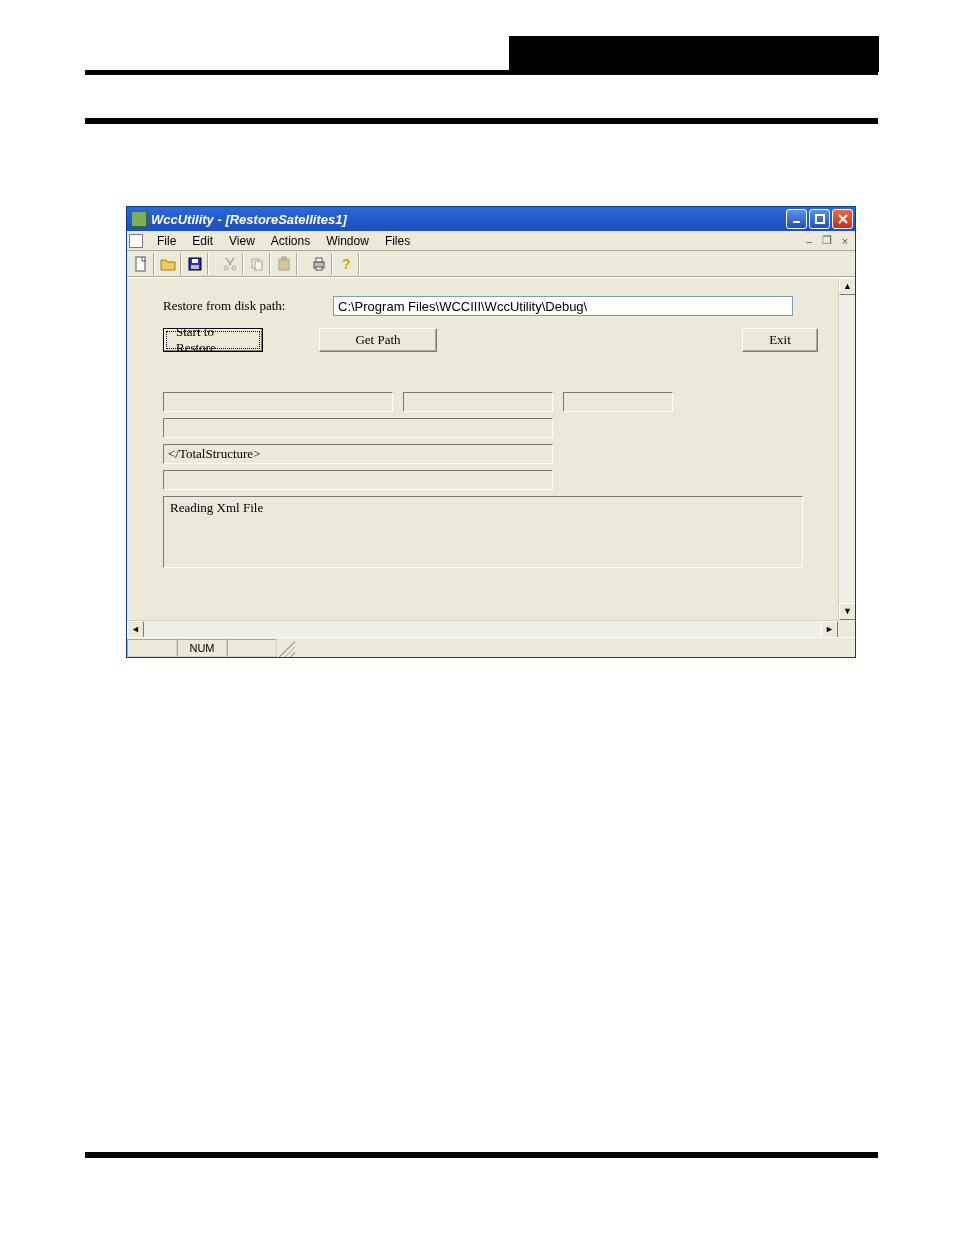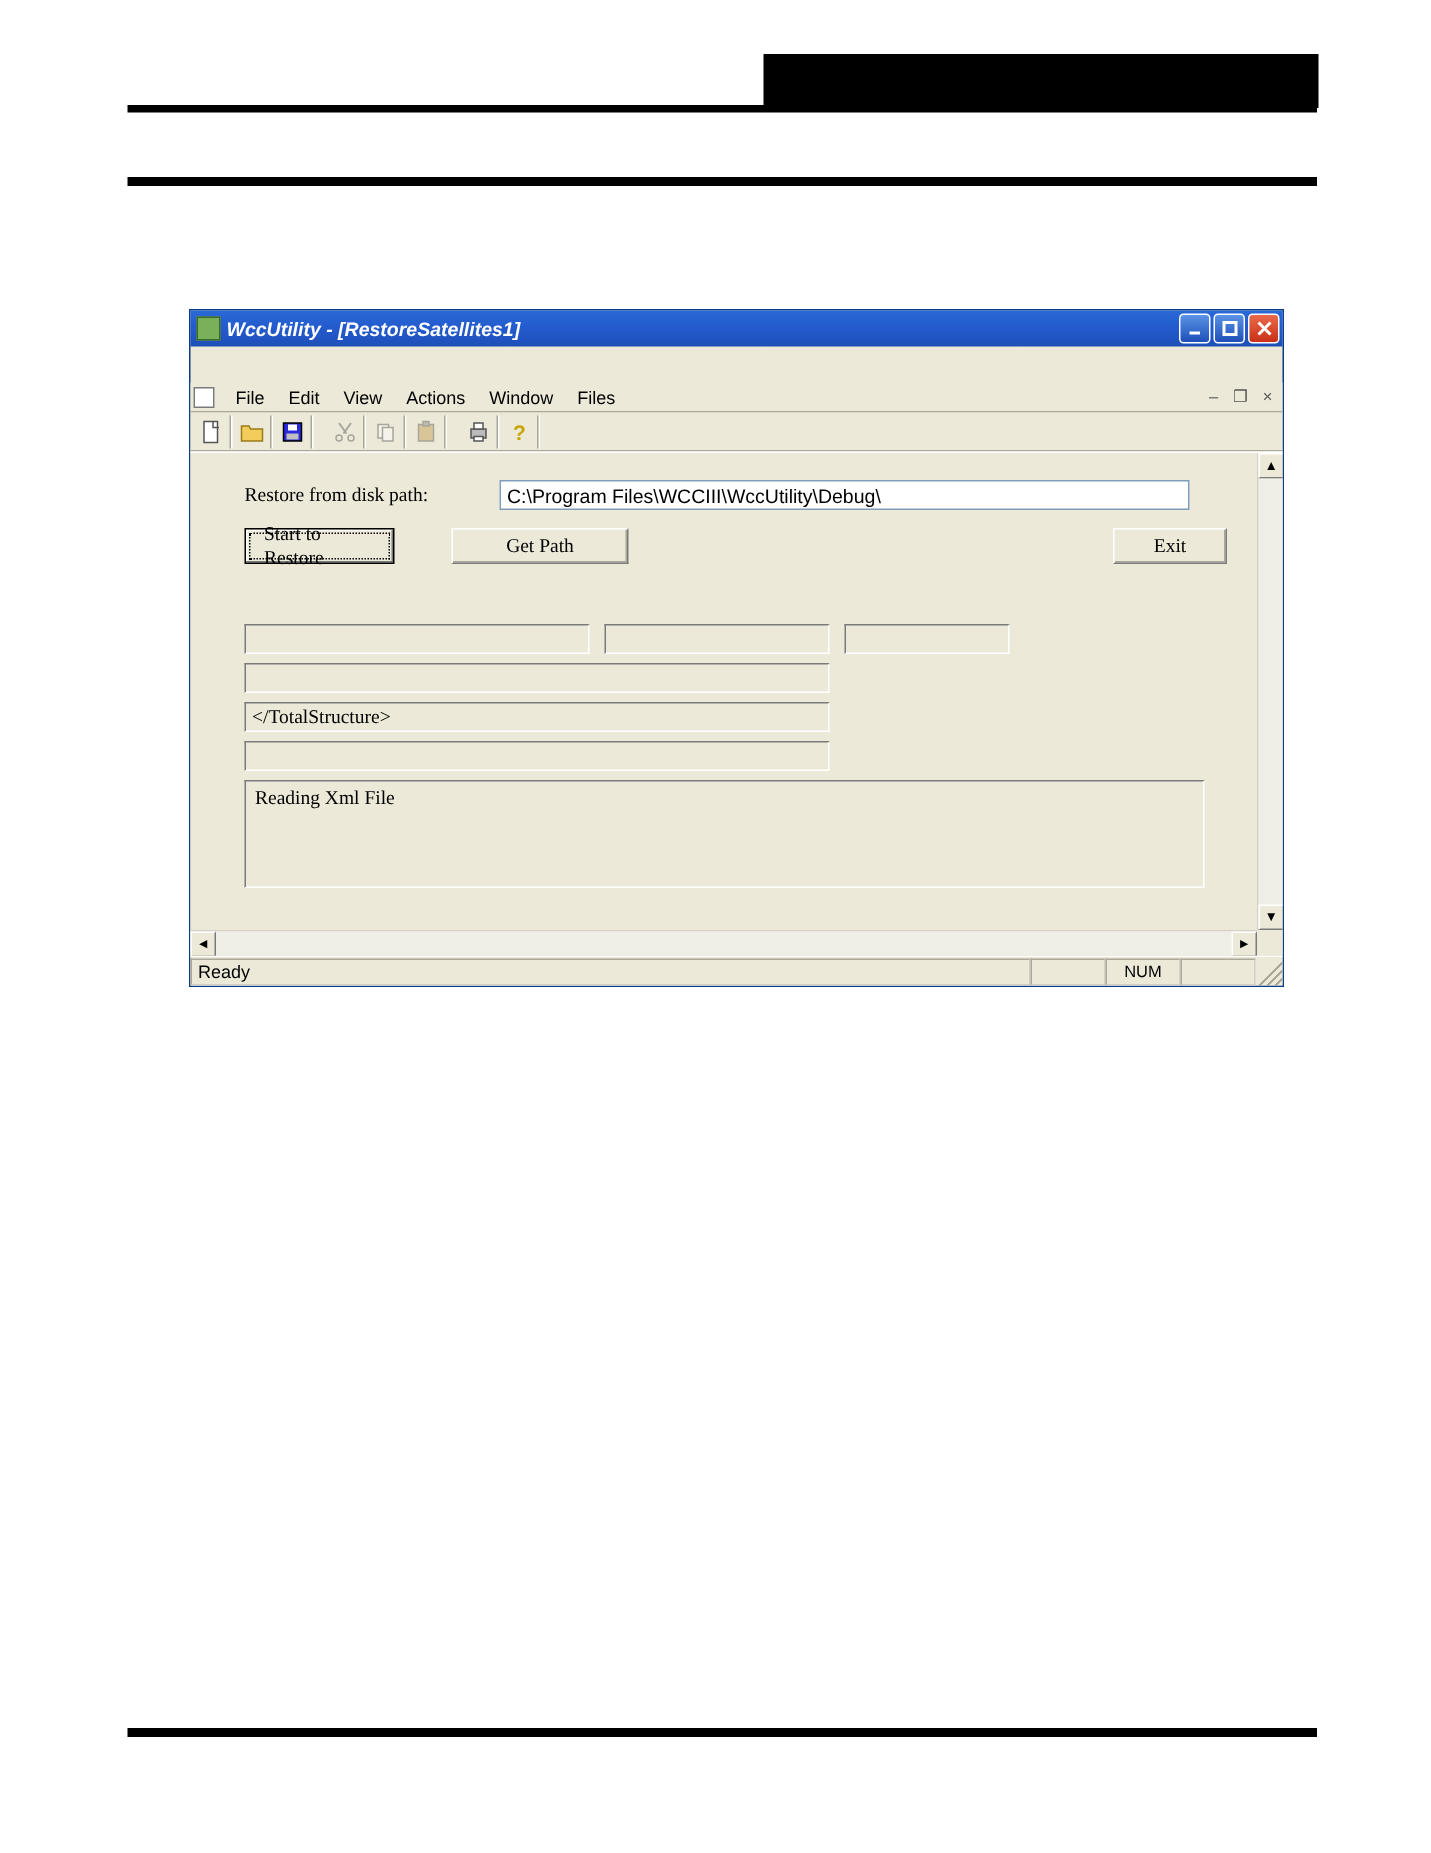--- a/index.html
+++ b/index.html
@@ -85,21 +85,20 @@
   }
   .win-btn svg { width:12px; height:12px; }
 
   
   .menubar {
     height: 20px;
     background: #ece9d8;
     display:flex; align-items:center;
     padding: 0 2px;
     border-bottom: 1px solid #aca899;
-    margin-top: 24px;
   }
   .mdi-icon {
     width: 14px; height: 14px;
     border: 1px solid #7a7a7a;
     background:#fff;
     margin-right:6px;
   }
   .menubar .menu-item {
     padding: 2px 8px;
     color:#000;
@@ -190,21 +189,21 @@
   .label { width:170px; color:#000; font-size:13px; font-family: "Times New Roman", serif; }
   .text-input {
     flex:1; max-width:460px;
     height:20px;
     background:#fff;
     border:1px solid #7f9db9;
     padding:1px 4px;
     font-family: Liberation Sans, sans-serif;
     font-size:13px;
   }
-  .row2 { display:flex; align-items:center; margin-bottom: 40px; }
+  .row2 { display:flex; align-items:center; gap: 18px; margin-bottom: 40px; }
   .btn {
     height:24px;
     background:#ece9d8;
     border:1px solid #7a7a7a;
     border-top-color:#fff; border-left-color:#fff;
     box-shadow: inset -1px -1px 0 #aca899, inset 1px 1px 0 #ece9d8;
     padding: 0 12px;
     font-family: "Times New Roman", serif;
     font-size:13px;
     display:flex; align-items:center; justify-content:center;
@@ -432,21 +431,20 @@
           </div>
         <div class="scroll-track"></div>
         <div class="scroll-btn">
             <span class="arrow">►</span>
           </div>
       </div>
       <div class="scroll-corner"></div>
     </div>
 
     <div class="statusbar">
-      <div class="st-left">Ready</div>
       <div class="st-cell"></div>
       <div class="st-cell">NUM</div>
       <div class="st-cell"></div>
       <div class="grip"></div>
     </div>
 
   </div>
 </div>
 
 </body></html>

